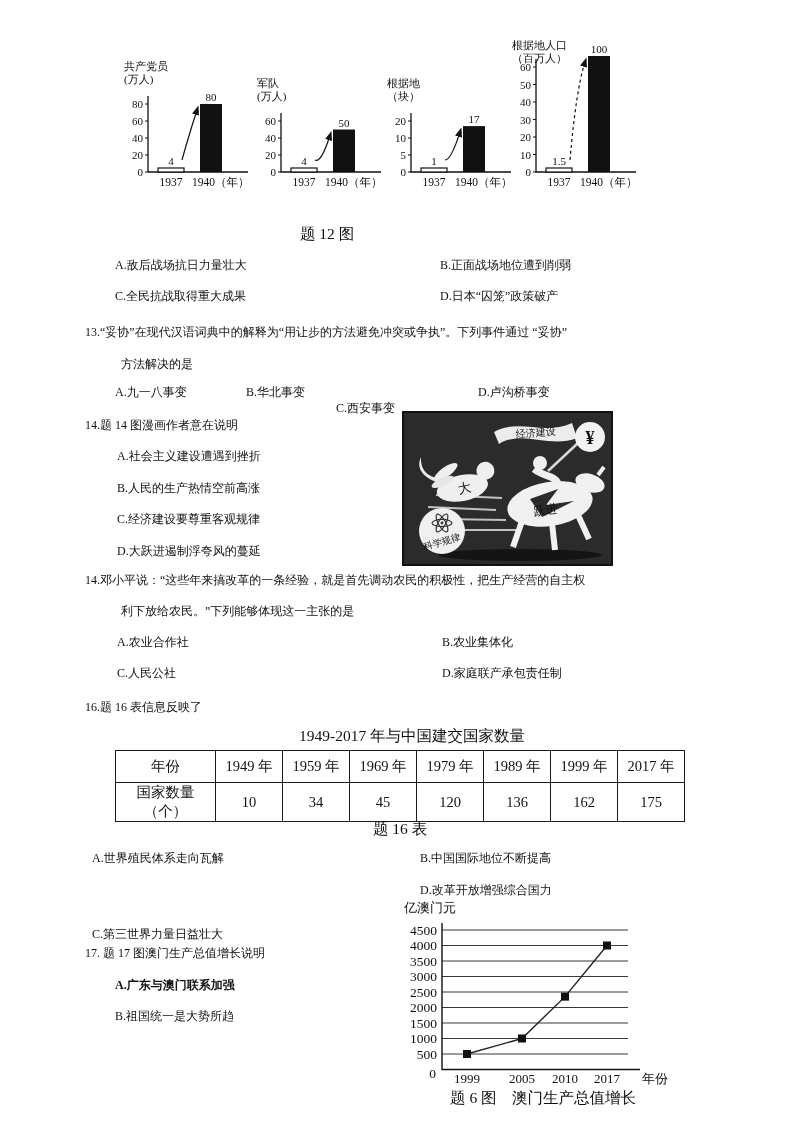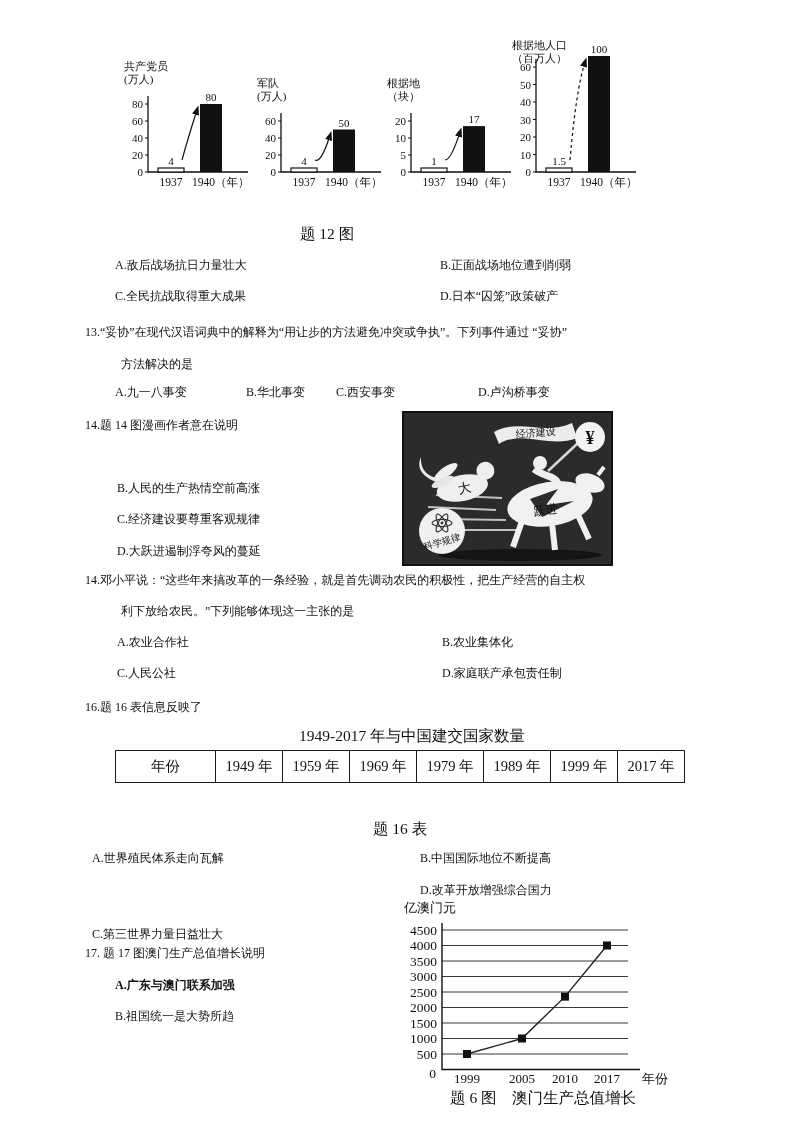--- a/index.html
+++ b/index.html
@@ -134,24 +134,25 @@
 
   <div class="line" style="left:115px;top:257px;">A.敌后战场抗日力量壮大</div>
   <div class="line" style="left:440px;top:257px;">B.正面战场地位遭到削弱</div>
   <div class="line" style="left:115px;top:288px;">C.全民抗战取得重大成果</div>
   <div class="line" style="left:440px;top:288px;">D.日本“囚笼”政策破产</div>
 
   <div class="line" style="left:85px;top:324px;">13.“妥协”在现代汉语词典中的解释为“用让步的方法避免冲突或争执”。下列事件通过 “妥协”</div>
   <div class="line" style="left:121px;top:356px;">方法解决的是</div>
   <div class="line" style="left:115px;top:384px;">A.九一八事变</div>
   <div class="line" style="left:246px;top:384px;">B.华北事变</div>
-  <div class="line" style="left:336px;top:384px;">C.西安事变</div>
+  <div class="line" style="left:336px;top:400px;">C.西安事变</div>
   <div class="line" style="left:478px;top:384px;">D.卢沟桥事变</div>
 
   <div class="line" style="left:85px;top:417px;">14.题 14 图漫画作者意在说明</div>
+  <div class="line" style="left:117px;top:448px;">A.社会主义建设遭遇到挫折</div>
   <div class="line" style="left:117px;top:480px;">B.人民的生产热情空前高涨</div>
   <div class="line" style="left:117px;top:511px;">C.经济建设要尊重客观规律</div>
   <div class="line" style="left:117px;top:543px;">D.大跃进遏制浮夸风的蔓延</div>
 
   <svg viewBox="0 0 211 155" style="position:absolute;left:402px;top:411px;" width="211" height="155">
     <rect x="1" y="1" width="209" height="153" fill="#2b2b2b" stroke="#111" stroke-width="2"></rect>
     <ellipse cx="118" cy="144" rx="82" ry="6" fill="#141414"></ellipse>
     <g stroke="#dcdcdc" stroke-width="2" opacity="0.85">
       <line x1="34" y1="84" x2="100" y2="87"></line>
       <line x1="26" y1="96" x2="94" y2="99"></line>
@@ -228,20 +229,30 @@
     <tbody>
         <tr>
       <th>年份</th>
       <th>1949 年</th>
       <th>1959 年</th>
       <th>1969 年</th>
       <th>1979 年</th>
       <th>1989 年</th>
       <th>1999 年</th>
       <th>2017 年</th>
+    </tr>
+    <tr>
+      <td>国家数量（个）</td>
+      <td>10</td>
+      <td>34</td>
+      <td>45</td>
+      <td>120</td>
+      <td>136</td>
+      <td>162</td>
+      <td>175</td>
     </tr>
   </tbody>
     </table>
 
   <div class="cap" style="left:400px;top:819px;">题 16 表</div>
 
   <div class="line" style="left:92px;top:850px;">A.世界殖民体系走向瓦解</div>
   <div class="line" style="left:420px;top:850px;">B.中国国际地位不断提高</div>
   <div class="line" style="left:92px;top:882px;margin-top:44px;">C.第三世界力量日益壮大</div>
   <div class="line" style="left:420px;top:882px;">D.改革开放增强综合国力</div>

